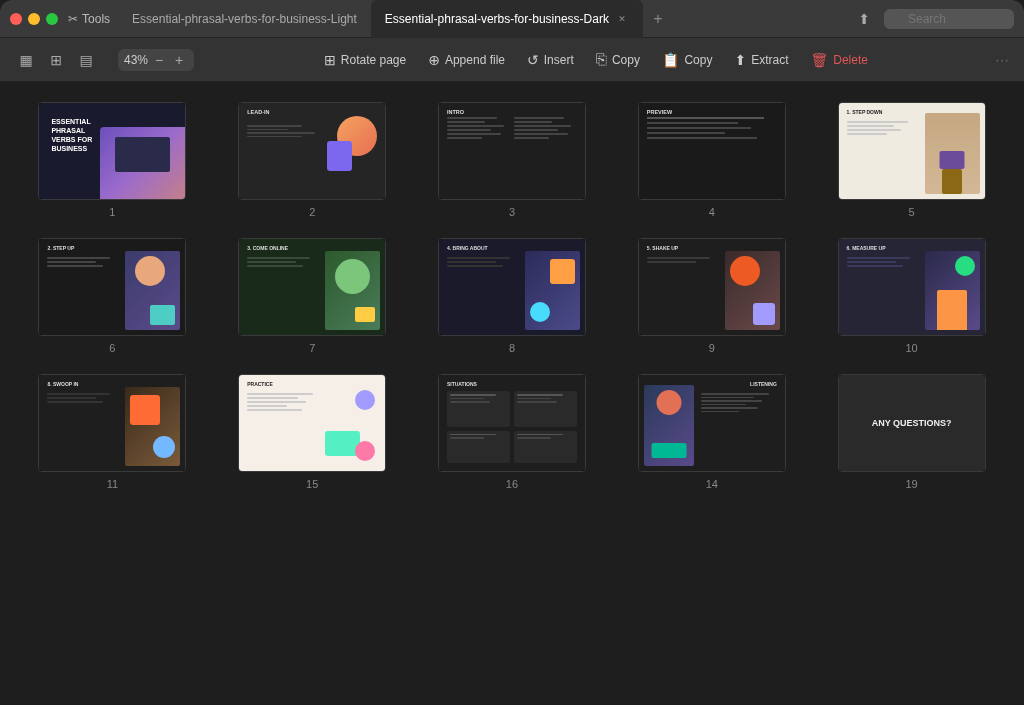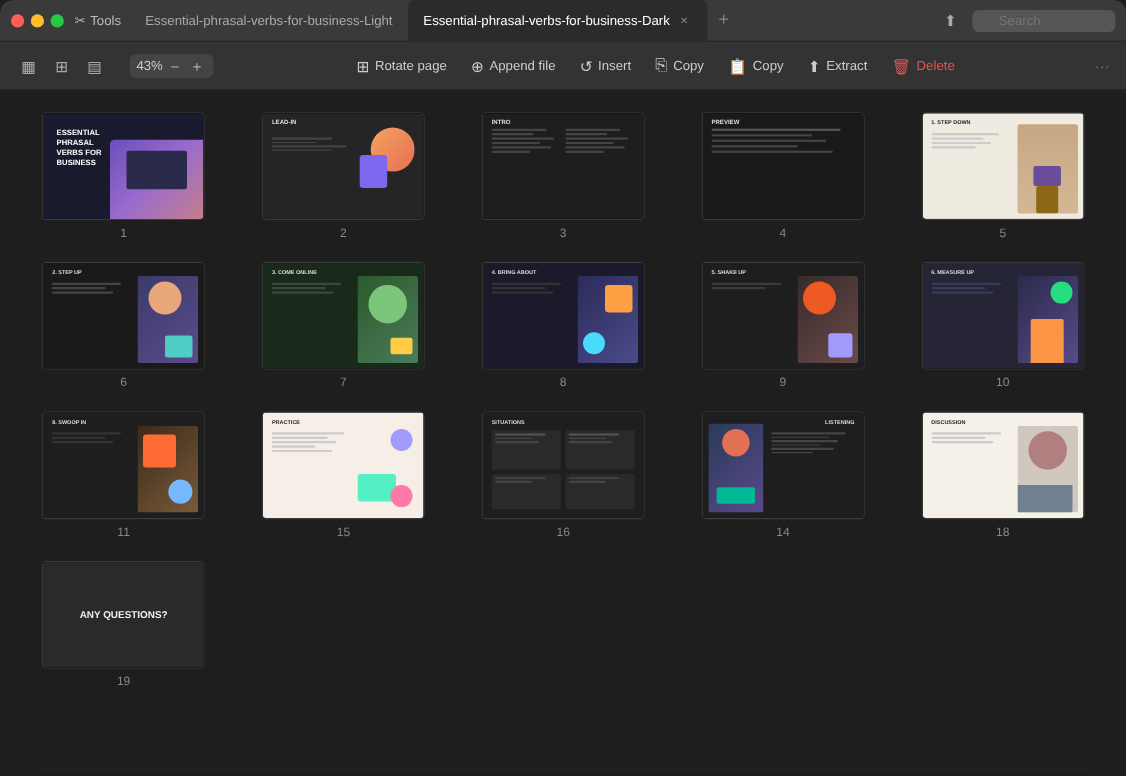--- a/index.html
+++ b/index.html
@@ -687,39 +687,20 @@
               <div style="height:1.5px;background:#444;width:80%;border-radius:1px;"></div>
               <div style="height:1.5px;background:#444;width:60%;border-radius:1px;"></div>
               <div style="height:1.5px;background:#444;width:75%;border-radius:1px;"></div>
               <div style="height:1.5px;background:#444;width:50%;border-radius:1px;"></div>
             </div>
           </div>
         </div>
         <span class="slide-number">14</span>
       </div>
 
-      <div class="slide-item">
-        <div class="slide-thumb">
-          <div class="slide-inner" style="background:#f5f0e8;">
-            <div style="font-size:5px;font-weight:700;color:#222;position:absolute;top:6px;left:8px;">DISCUSSION</div>
-            <div style="position:absolute;right:5px;top:12px;bottom:5px;width:55px;overflow:hidden;">
-              <div style="width:100%;height:100%;position:relative;background:#d0c8be;border-radius:2px;">
-                <div style="width:35px;height:35px;background:#b08080;border-radius:50%;position:absolute;top:5px;left:10px;"></div>
-                <div style="width:50px;height:25px;background:#708090;position:absolute;bottom:0;left:0;border-radius:0 0 2px 2px;"></div>
-              </div>
-            </div>
-            <div style="position:absolute;left:8px;top:18px;right:68px;display:flex;flex-direction:column;gap:2px;">
-              <div style="height:2px;background:#ccc;width:90%;border-radius:1px;"></div>
-              <div style="height:2px;background:#ccc;width:70%;border-radius:1px;"></div>
-              <div style="height:2px;background:#ccc;width:80%;border-radius:1px;"></div>
-            </div>
-          </div>
-        </div>
-        <span class="slide-number">18</span>
-      </div>
 
       <div class="slide-item">
         <div class="slide-thumb">
           <div class="slide-inner" style="background:#2a2a2a;display:flex;align-items:center;justify-content:center;">
             <div style="font-size:9px;font-weight:800;color:#eee;text-align:center;padding:8px;line-height:1.4;">ANY QUESTIONS?</div>
           </div>
         </div>
         <span class="slide-number">19</span>
       </div>
 

